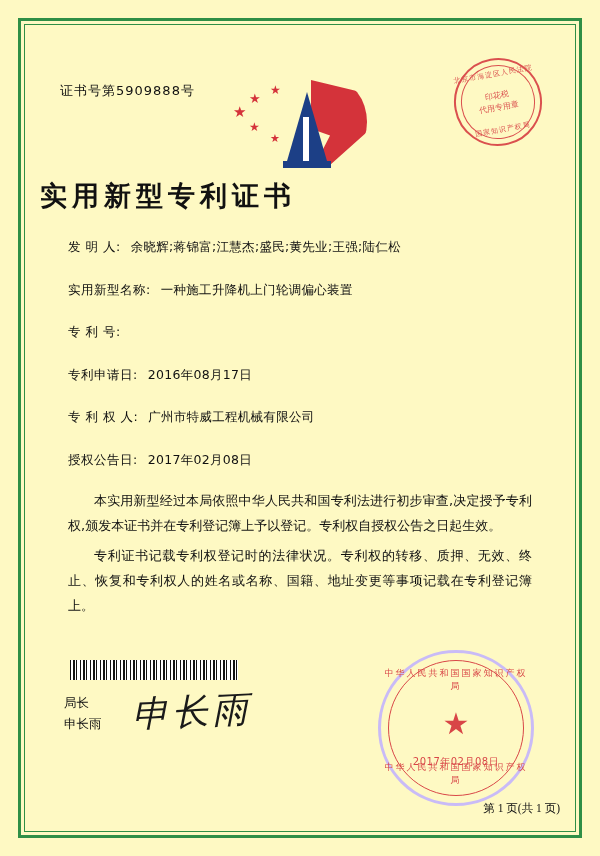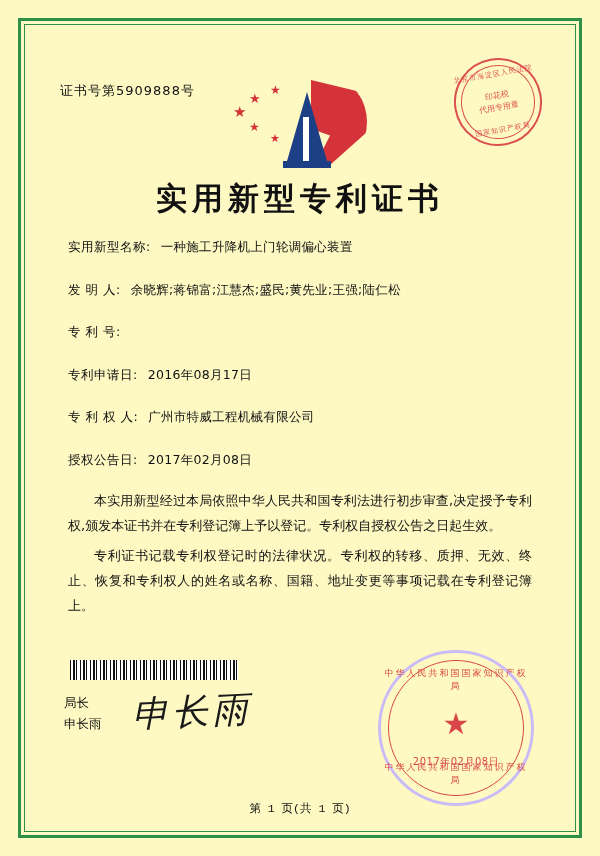--- a/index.html
+++ b/index.html
@@ -172,22 +172,22 @@
     height: 44px;
     background: #ffffff;
   }
 
   
   .title {
     position: absolute;
     left: 0;
     right: 0;
     top: 138px;
-    text-align: center;
-    font-size: 31px;
+    text-align: left;
+    font-size: 27px;
     letter-spacing: 5px;
     font-weight: bold;
     color: #111;
     font-family: "DejaVu Sans", "Liberation Sans", sans-serif;
   }
 
   
   .fields {
     position: absolute;
     left: 28px;
@@ -321,24 +321,24 @@
     letter-spacing: 0.5px;
     font-family: "DejaVu Sans", "Liberation Sans", sans-serif;
   }
 
   
   .page-footer {
     position: absolute;
     left: 0;
     right: 0;
     bottom: 6px;
-    text-align: center;
+    text-align: right;
     font-size: 11.5px;
     color: #111;
-    font-family: Liberation Mono, monospace;
+    font-family: Liberation Serif, serif;
   }
 </style>
 </head>
 <body>
 
 <div class="certificate">
 
   <div class="border-outer"></div>
   <div class="border-inner"></div>
 
@@ -370,27 +370,27 @@
           <div class="tower-base"></div>
         </div>
       </div>
     </div>
 
     <div class="title">实用新型专利证书</div>
 
     <div class="fields">
 
       <div class="field-row">
+        <span class="field-label">发 明 人:</span>
+        <span class="field-value">余晓辉;蒋锦富;江慧杰;盛民;黄先业;王强;陆仁松</span>
+      </div>
+
+      <div class="field-row">
         <span class="field-label">实用新型名称:</span>
         <span class="field-value">一种施工升降机上门轮调偏心装置</span>
-      </div>
-
-      <div class="field-row">
-        <span class="field-label">发 明 人:</span>
-        <span class="field-value">余晓辉;蒋锦富;江慧杰;盛民;黄先业;王强;陆仁松</span>
       </div>
 
       <div class="field-row">
         <span class="field-label">专 利 号:</span>
       </div>
 
       <div class="field-row">
         <span class="field-label">专利申请日:</span>
         <span class="field-value">2016年08月17日</span>
       </div>

